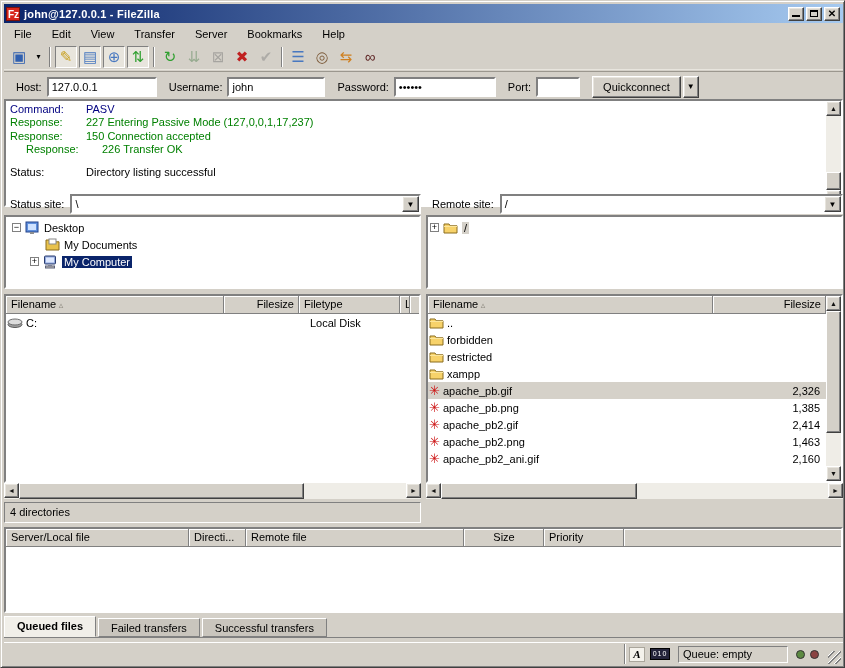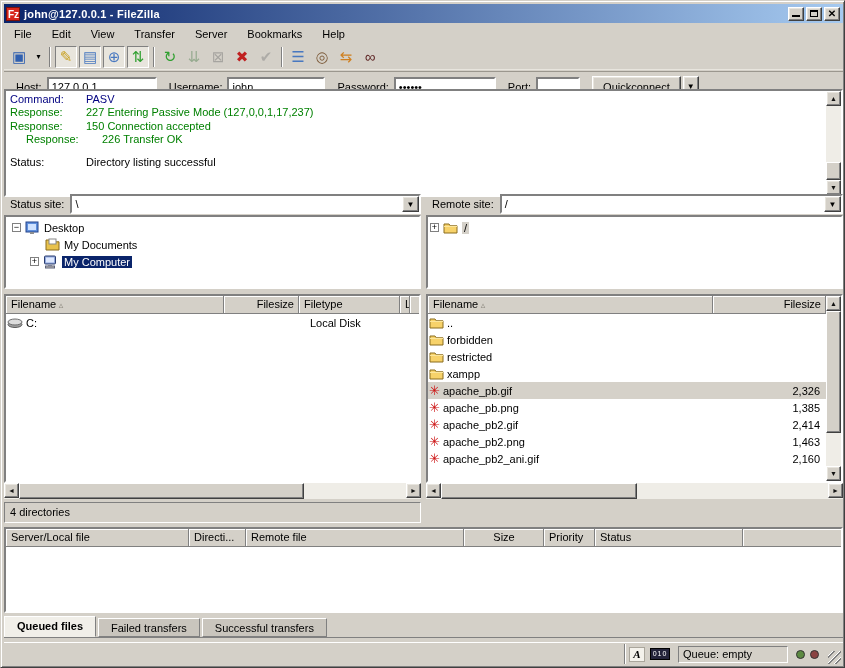--- a/index.html
+++ b/index.html
@@ -32,21 +32,21 @@
   .ticon.toggled{border:1px solid;border-color:#808080 #fff #fff #808080;background:#e8e5dd;}
   .ticon.grayed{opacity:.45;}
   .tdrop{width:13px;height:22px;display:flex;align-items:center;justify-content:center;font-size:8px;}
   
   #quickbar{left:3px;top:70px;width:839px;height:30px;display:flex;align-items:center;border-top:1px solid #9b978e;}
   .qlabel{margin-left:12px;margin-right:5px;}
   .qinput{height:20px;padding:2px 3px;font-family:"Liberation Sans",sans-serif;font-size:11px;outline:none;}
   #qc-btn{height:22px;padding:2px 10px;margin-left:12px;font-family:"Liberation Sans",sans-serif;font-size:11px;}
   #qc-drop{width:16px;height:22px;margin-left:2px;font-size:8px;text-align:center;line-height:20px;}
   
-  #log{left:3px;top:88px;width:839px;height:108px;padding:2px 20px 2px 4px;line-height:13.4px;overflow:hidden;}
+  #log{left:3px;top:98px;width:839px;height:108px;padding:2px 20px 2px 4px;line-height:13.4px;overflow:hidden;}
   .logtype{display:inline-block;width:76px;}
   
   .sb-btn{position:absolute;width:15px;height:15px;font-size:7px;display:flex;align-items:center;justify-content:center;color:#111;}
   .sb-track{position:absolute;background:#efede7;}
   .sb-thumb{position:absolute;background:#d4d0c8;border:1px solid;border-color:#fff #404040 #404040 #fff;box-shadow:inset -1px -1px 0 #808080;}
   
   .siterow{height:21px;display:flex;align-items:center;}
   .combo{height:20px;display:flex;align-items:center;flex:1;padding-left:3px;position:relative;}
   .combo-arrow{position:absolute;right:0;top:0;width:17px;height:16px;font-size:8px;text-align:center;line-height:15px;}
   .treerow{height:17px;display:flex;align-items:center;white-space:nowrap;}
@@ -351,22 +351,21 @@
   <div class="abs statuspanel" style="left:3px;top:501px;width:417px;height:21px;padding:3px 5px">
     <span>4 directories</span>
   </div>
 
   <div id="queue" class="abs field list">
     <div class="hdrrow" id="queuecols">
         <span class="colhdr" style="width: 183px;"><span>Server/Local file</span></span>
         <span class="colhdr" style="width: 57px;"><span>Directi...</span></span>
         <span class="colhdr" style="width: 218px;"><span>Remote file</span></span>
         <span class="colhdr" style="width: 80px; text-align: center;"><span>Size</span></span>
-        <span class="colhdr" style="width: 51px;"><span>Priority</span></span>
-        <span class="colhdr" style="width: 148px;"><span>Status</span></span>
+        <span class="colhdr" style="width: 80px;"><span>Priority</span></span>
         <span class="colhdr" style="flex: 1 1 0%; border-right: none;"></span>
       </div>
     <div style="height:64px;background:#fff"></div>
   </div>
 
   <div id="tabs" class="abs">
       <span class="tab active">Queued files</span>
       <span class="tab">Failed transfers</span>
       <span class="tab">Successful transfers</span>
     </div>

